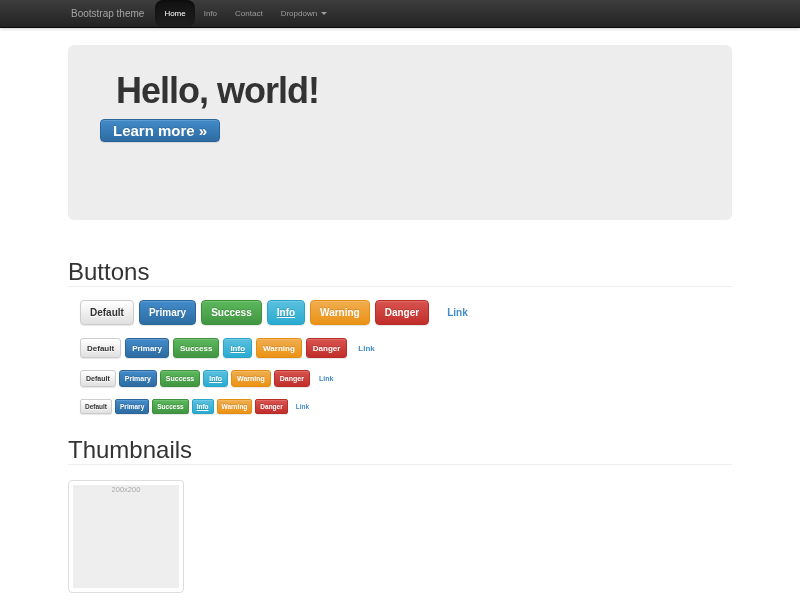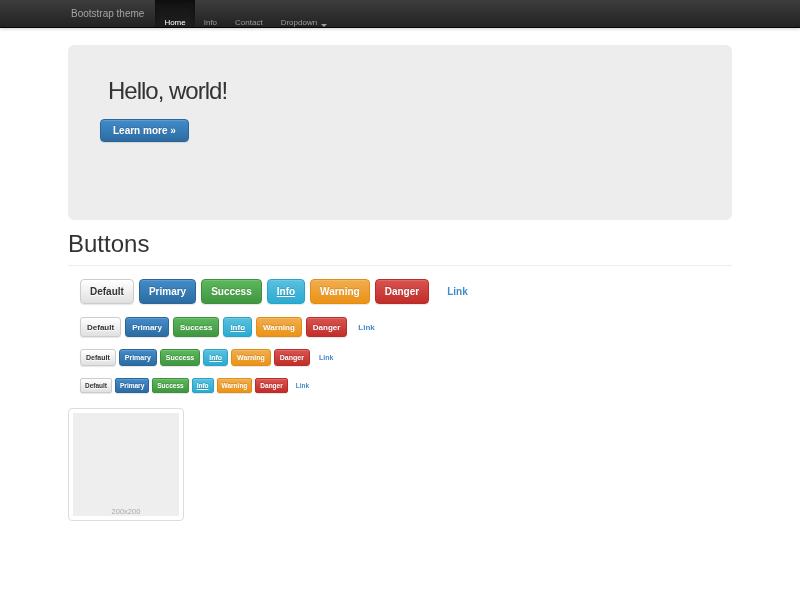--- a/index.html
+++ b/index.html
@@ -18,22 +18,22 @@
     box-shadow: 0 1px 3px rgba(0,0,0,.2);
   }
   .nav-inner { width: 664px; margin: 0 auto; height: 100%; display: flex; align-items: stretch; }
   .brand {
     display: flex; align-items: center;
     padding-left: 3px; font-size: 10px; color: #a4a4a4;
     text-decoration: none; cursor: pointer; white-space: nowrap;
   }
   .nav { list-style: none; margin: 0 0 0 11px; padding: 0; display: flex; align-items: stretch; }
   .nav-item {
-    display: flex; align-items: flex-end; padding: 0 9px;
-    font-size: 8px; color: #9d9d9d; cursor: pointer; white-space: nowrap;
+    display: flex; align-items: center; padding: 0 9px;
+    font-size: 8px; color: #9d9d9d; cursor: pointer; white-space: nowrap; border-radius: 8px;
   }
   .nav-item.active {
     color: #fff;
     background: linear-gradient(#121212, #1f1f1f);
     box-shadow: inset 0 2px 4px rgba(0,0,0,.35);
   }
   .caret {
     width: 0; height: 0; margin-left: 4px;
     border-left: 3px solid transparent; border-right: 3px solid transparent;
     border-top: 3px solid #9d9d9d;
@@ -42,51 +42,51 @@
   
   .container { width: 664px; margin: 0 auto; }
 
   
   .jumbotron {
     margin-top: 17px; height: 175px;
     background: #ededed; border-radius: 6px;
     padding: 26px 22px 0 32px;
   }
   .jumbotron h1 {
-    margin: 0 8px 8px; font-size: 24px; line-height: 40px;
-    font-weight: 400; letter-spacing: -1px; color: #333;
+    margin: 0 16px 8px; font-size: 36px; line-height: 40px;
+    font-weight: 700; letter-spacing: -1px; color: #333;
   }
   .jumbotron p {
     margin: 0 0 10px; width: 612px;
     font-size: 12px; line-height: 17px; color: #333;
   }
 
   
-  .page-header { margin: 10px 0 0; padding-bottom: 7px; border-bottom: 1px solid #eee; }
+  .page-header { margin: 38px 0 0; border-bottom: 1px solid #eee; }
   .page-header h1 { margin: 0; font-size: 24px; line-height: 28px; font-weight: 500; color: #333; }
   .page-header.thumbs { margin-top: 22px; }
 
   
   .btn {
     display: inline-flex; align-items: center; justify-content: center;
     font-family: inherit; font-weight: bold; color: #fff;
     border: 1px solid transparent; cursor: pointer; white-space: nowrap;
     text-shadow: 0 -1px 0 rgba(0,0,0,.15);
     box-shadow: inset 0 1px 0 rgba(255,255,255,.15), 0 1px 1px rgba(0,0,0,.1);
     text-decoration: none;
   }
   .btn-default { background: linear-gradient(#fff, #e0e0e0); border-color: #ccc; color: #333; text-shadow: 0 1px 0 #fff; }
   .btn-primary { background: linear-gradient(#428bca, #2d6ca2); border-color: #2b669a; }
   .btn-success { background: linear-gradient(#5cb85c, #419641); border-color: #3e8f3e; }
   .btn-info    { background: linear-gradient(#5bc0de, #2aabd2); border-color: #28a4c9; text-decoration: underline; }
   .btn-warning { background: linear-gradient(#f0ad4e, #eb9316); border-color: #e38d13; }
   .btn-danger  { background: linear-gradient(#d9534f, #c12e2a); border-color: #b92c28; }
   .btn-link    { background: none; border-color: transparent; box-shadow: none; text-shadow: none; color: #428bca; }
 
-  .btn-hero { height: 23px; padding: 0 12px; font-size: 10px; border-radius: 4px; }
+  .btn-hero { height: 23px; padding: 0 12px; font-size: 15px; border-radius: 4px; }
 
   .btn-row { display: flex; align-items: center; margin: 12px; }
   .btn-row.size-lg { margin-top: 13px; }
   .btn-row.size-md { margin-top: 13px; }
   .btn-row.size-sm { margin-top: 11px; }
   .btn-row.size-xs { margin-top: 10px; }
   .size-lg .btn { height: 25px; font-size: 10px;  padding: 0 9px; border-radius: 4px; margin-right: 5px; }
   .size-md .btn { height: 20px; font-size: 8px;   padding: 0 6px; border-radius: 3px; margin-right: 4px; }
   .size-sm .btn { height: 17px; font-size: 7px;   padding: 0 5px; border-radius: 3px; margin-right: 3px; }
   .size-xs .btn { height: 15px; font-size: 6.5px; padding: 0 4px; border-radius: 2px; margin-right: 3px; }
@@ -94,21 +94,21 @@
 
   
   .thumbnail {
     display: block; margin-top: 15px;
     width: 116px; height: 113px;
     background: #fff; border: 1px solid #ddd; border-radius: 4px;
     padding: 4px; cursor: pointer; text-decoration: none;
   }
   .placeholder {
     width: 100%; height: 100%; background: #eee;
-    display: flex; align-items: flex-end; justify-content: center;
+    display: flex; align-items: flex-start; justify-content: center;
     color: #aaa; font-size: 7.5px;
   }
 </style>
 </head>
 <body>
 
 <nav class="navbar">
   <div class="nav-inner">
     <a class="brand">Bootstrap theme</a>
     <ul class="nav">
@@ -170,20 +170,23 @@
   <p class="btn-row size-xs">
       <button class="btn btn-default">Default</button>
       <button class="btn btn-primary">Primary</button>
       <button class="btn btn-success">Success</button>
       <button class="btn btn-info">Info</button>
       <button class="btn btn-warning">Warning</button>
       <button class="btn btn-danger">Danger</button>
       <a class="btn btn-link">Link</a>
     </p>
 
+  <div class="page-header thumbs">
+    <h1>Thumbnails</h1>
+  </div>
 
   <a class="thumbnail">
     <div class="placeholder">
       <span>200x200</span>
     </div>
   </a>
 
 </div>
 
 </body></html>

